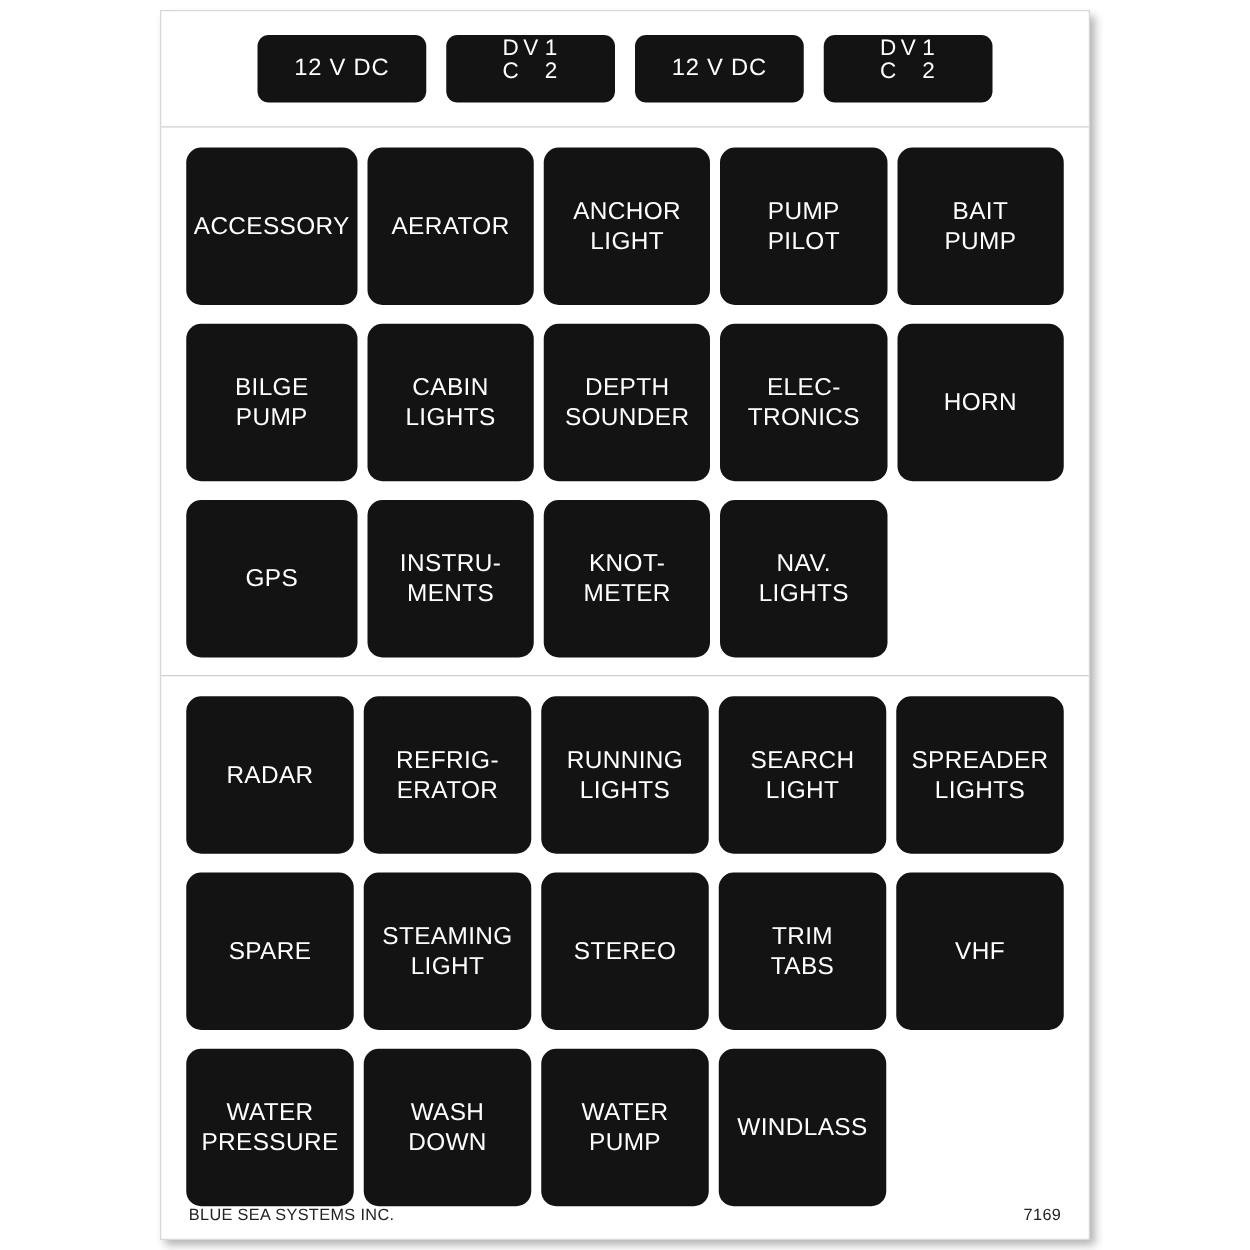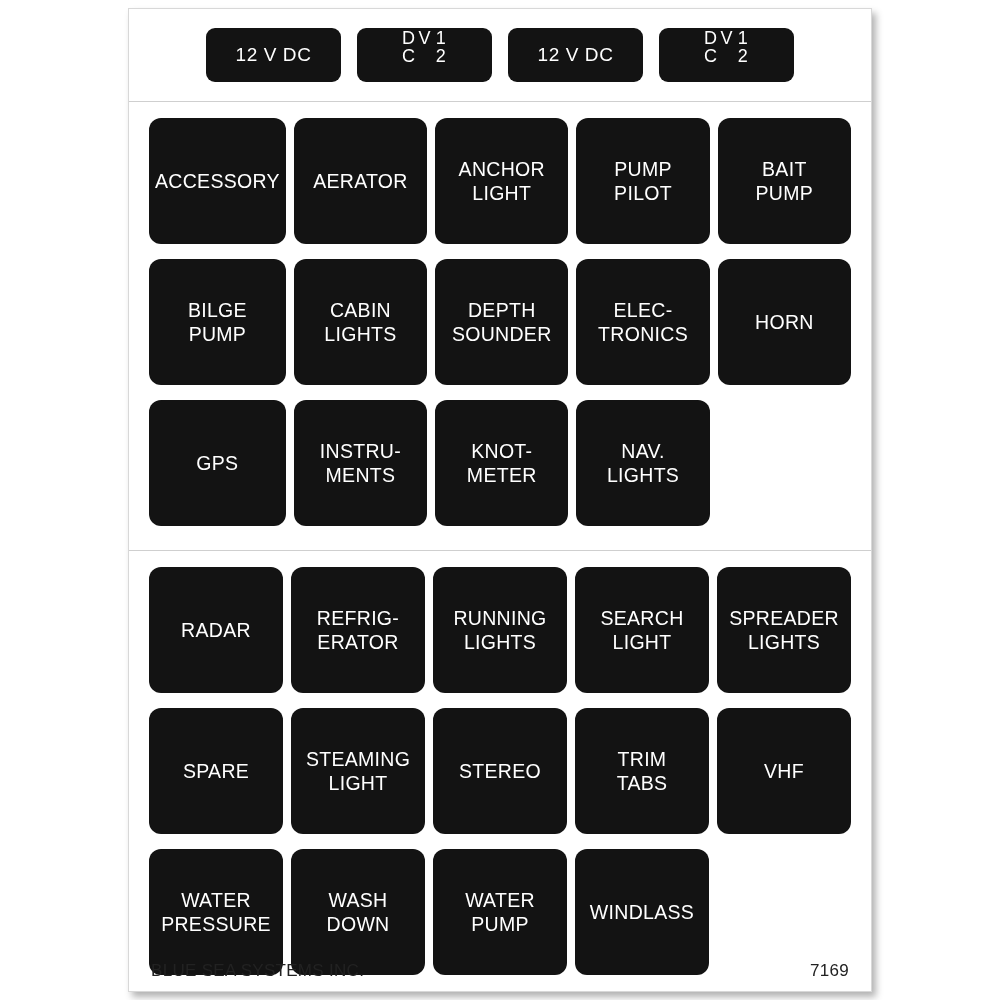--- a/index.html
+++ b/index.html
@@ -62,21 +62,21 @@
     letter-spacing: -2px;
     font-size: 18px;
     line-height: 0.9;
   }
 
   
   .grid {
     display: grid;
     grid-template-columns: repeat(5, 1fr);
     gap: 15px 8px;
-    padding: 16px 20px 24px 20px;
+    padding: 16px 20px 14px 20px;
     box-sizing: border-box;
   }
 
   .chip {
     background: #131313;
     border-radius: 12px;
     height: 126px;
     display: flex;
     align-items: center;
     justify-content: center;
@@ -100,21 +100,21 @@
     left: 0;
     right: 0;
     bottom: 10px;
     height: 20px;
     display: flex;
     align-items: center;
     justify-content: space-between;
     padding: 0 22px;
     box-sizing: border-box;
     color: #222222;
-    font-size: 17px;
+    font-size: 13px;
     letter-spacing: 0.3px;
   }
 </style>
 </head>
 <body>
 
 <div id="sheet">
 
   <div id="top-strip" class="section sec-divider">
     <div class="dc-label">

